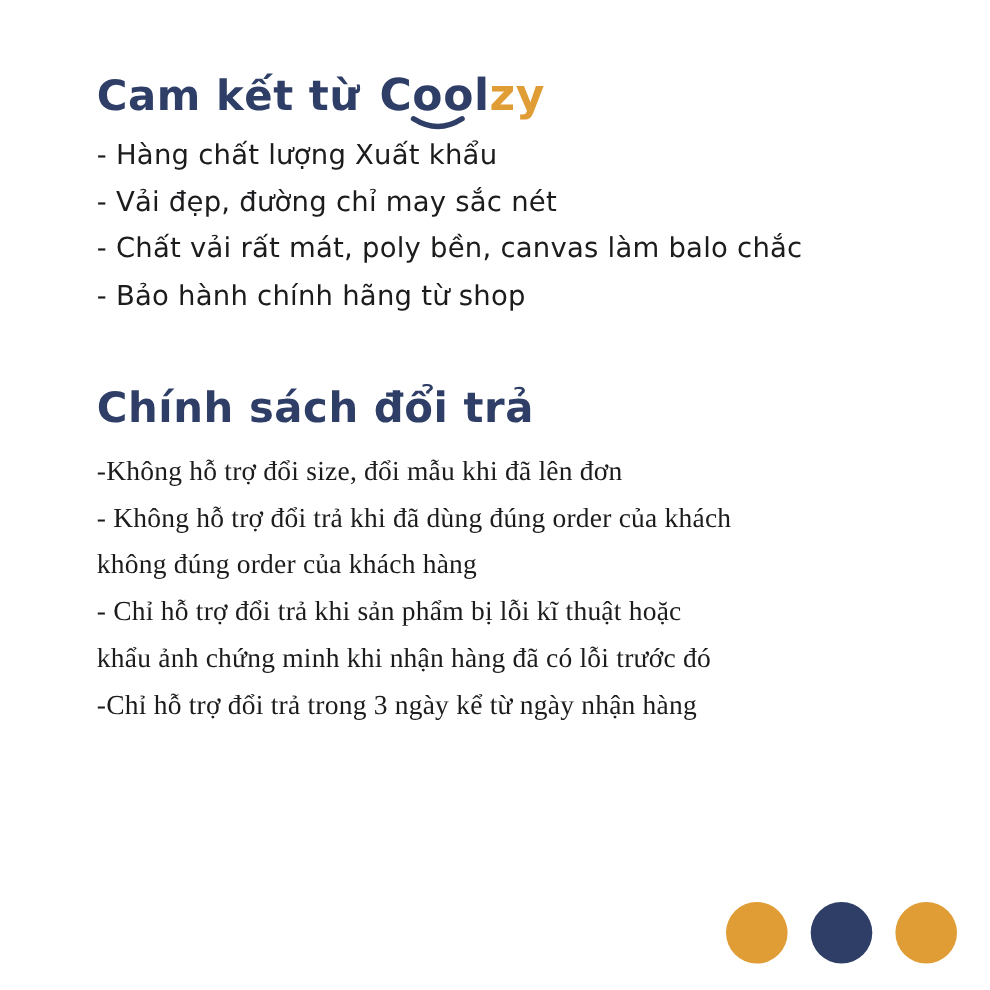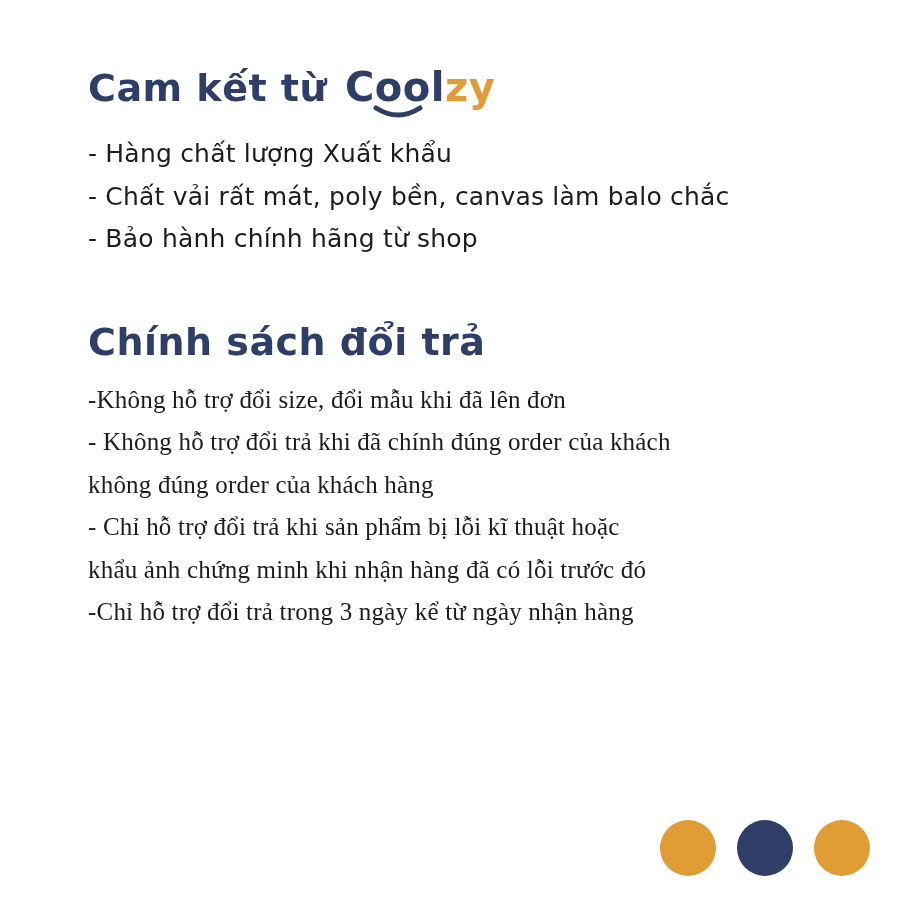--- a/index.html
+++ b/index.html
@@ -44,21 +44,21 @@
   .brand-cool { color: var(--navy, #2e3e66); }
   .brand-zy   { color: var(--orange, #e09c35); text-align: center; }
   .brand-smile {
     position: absolute;
     left: 27px;
     bottom: -9px;
     width: 52px;
     height: 16px;
   }
   .bullet-list {
-    margin-top: 20px;
+    margin-top: 8px;
   }
   .bullet-list .list-line,
   .policy-list .list-line {
     font-size: 25px;
     line-height: 42.5px;
     color: var(--text, #1c1c1e);
     white-space: nowrap;
     letter-spacing: 0.2px;
   }
   .policy-heading {
@@ -94,29 +94,30 @@
       <span class="brand">
         <span class="brand-cool">Cool</span><span class="brand-zy">zy</span>
         <svg class="brand-smile" viewBox="0 0 52 16" xmlns="http://www.w3.org/2000/svg">
           <path d="M4 3 Q 26 17 48 3" fill="none" stroke="#2e3e66" stroke-width="5" stroke-linecap="round"></path>
         </svg>
       </span>
     </div>
 
     <div class="bullet-list">
         <div class="list-line">- Hàng chất lượng Xuất khẩu</div>
+        <div class="list-line">- Vải đẹp, đường chỉ may sắc nét</div>
         <div class="list-line">- Chất vải rất mát, poly bền, canvas làm balo chắc</div>
         <div class="list-line">- Bảo hành chính hãng từ shop</div>
       </div>
 
     <h1 class="section-heading policy-heading">Chính sách đổi trả</h1>
 
     <div class="policy-list">
         <div class="list-line">-Không hỗ trợ đổi size, đổi mẫu khi đã lên đơn</div>
-        <div class="list-line">- Không hỗ trợ đổi trả khi đã chính đúng order của khách</div>
+        <div class="list-line">- Không hỗ trợ đổi trả khi đã dùng đúng order của khách</div>
         <div class="list-line">không đúng order của khách hàng</div>
         <div class="list-line">- Chỉ hỗ trợ đổi trả khi sản phẩm bị lỗi kĩ thuật hoặc</div>
         <div class="list-line">khẩu ảnh chứng minh khi nhận hàng đã có lỗi trước đó</div>
         <div class="list-line">-Chỉ hỗ trợ đổi trả trong 3 ngày kể từ ngày nhận hàng</div>
       </div>
 
   </div>
 
   <div class="footer-dots">
       <div class="dot" style="background: rgb(224, 156, 53);"></div>

